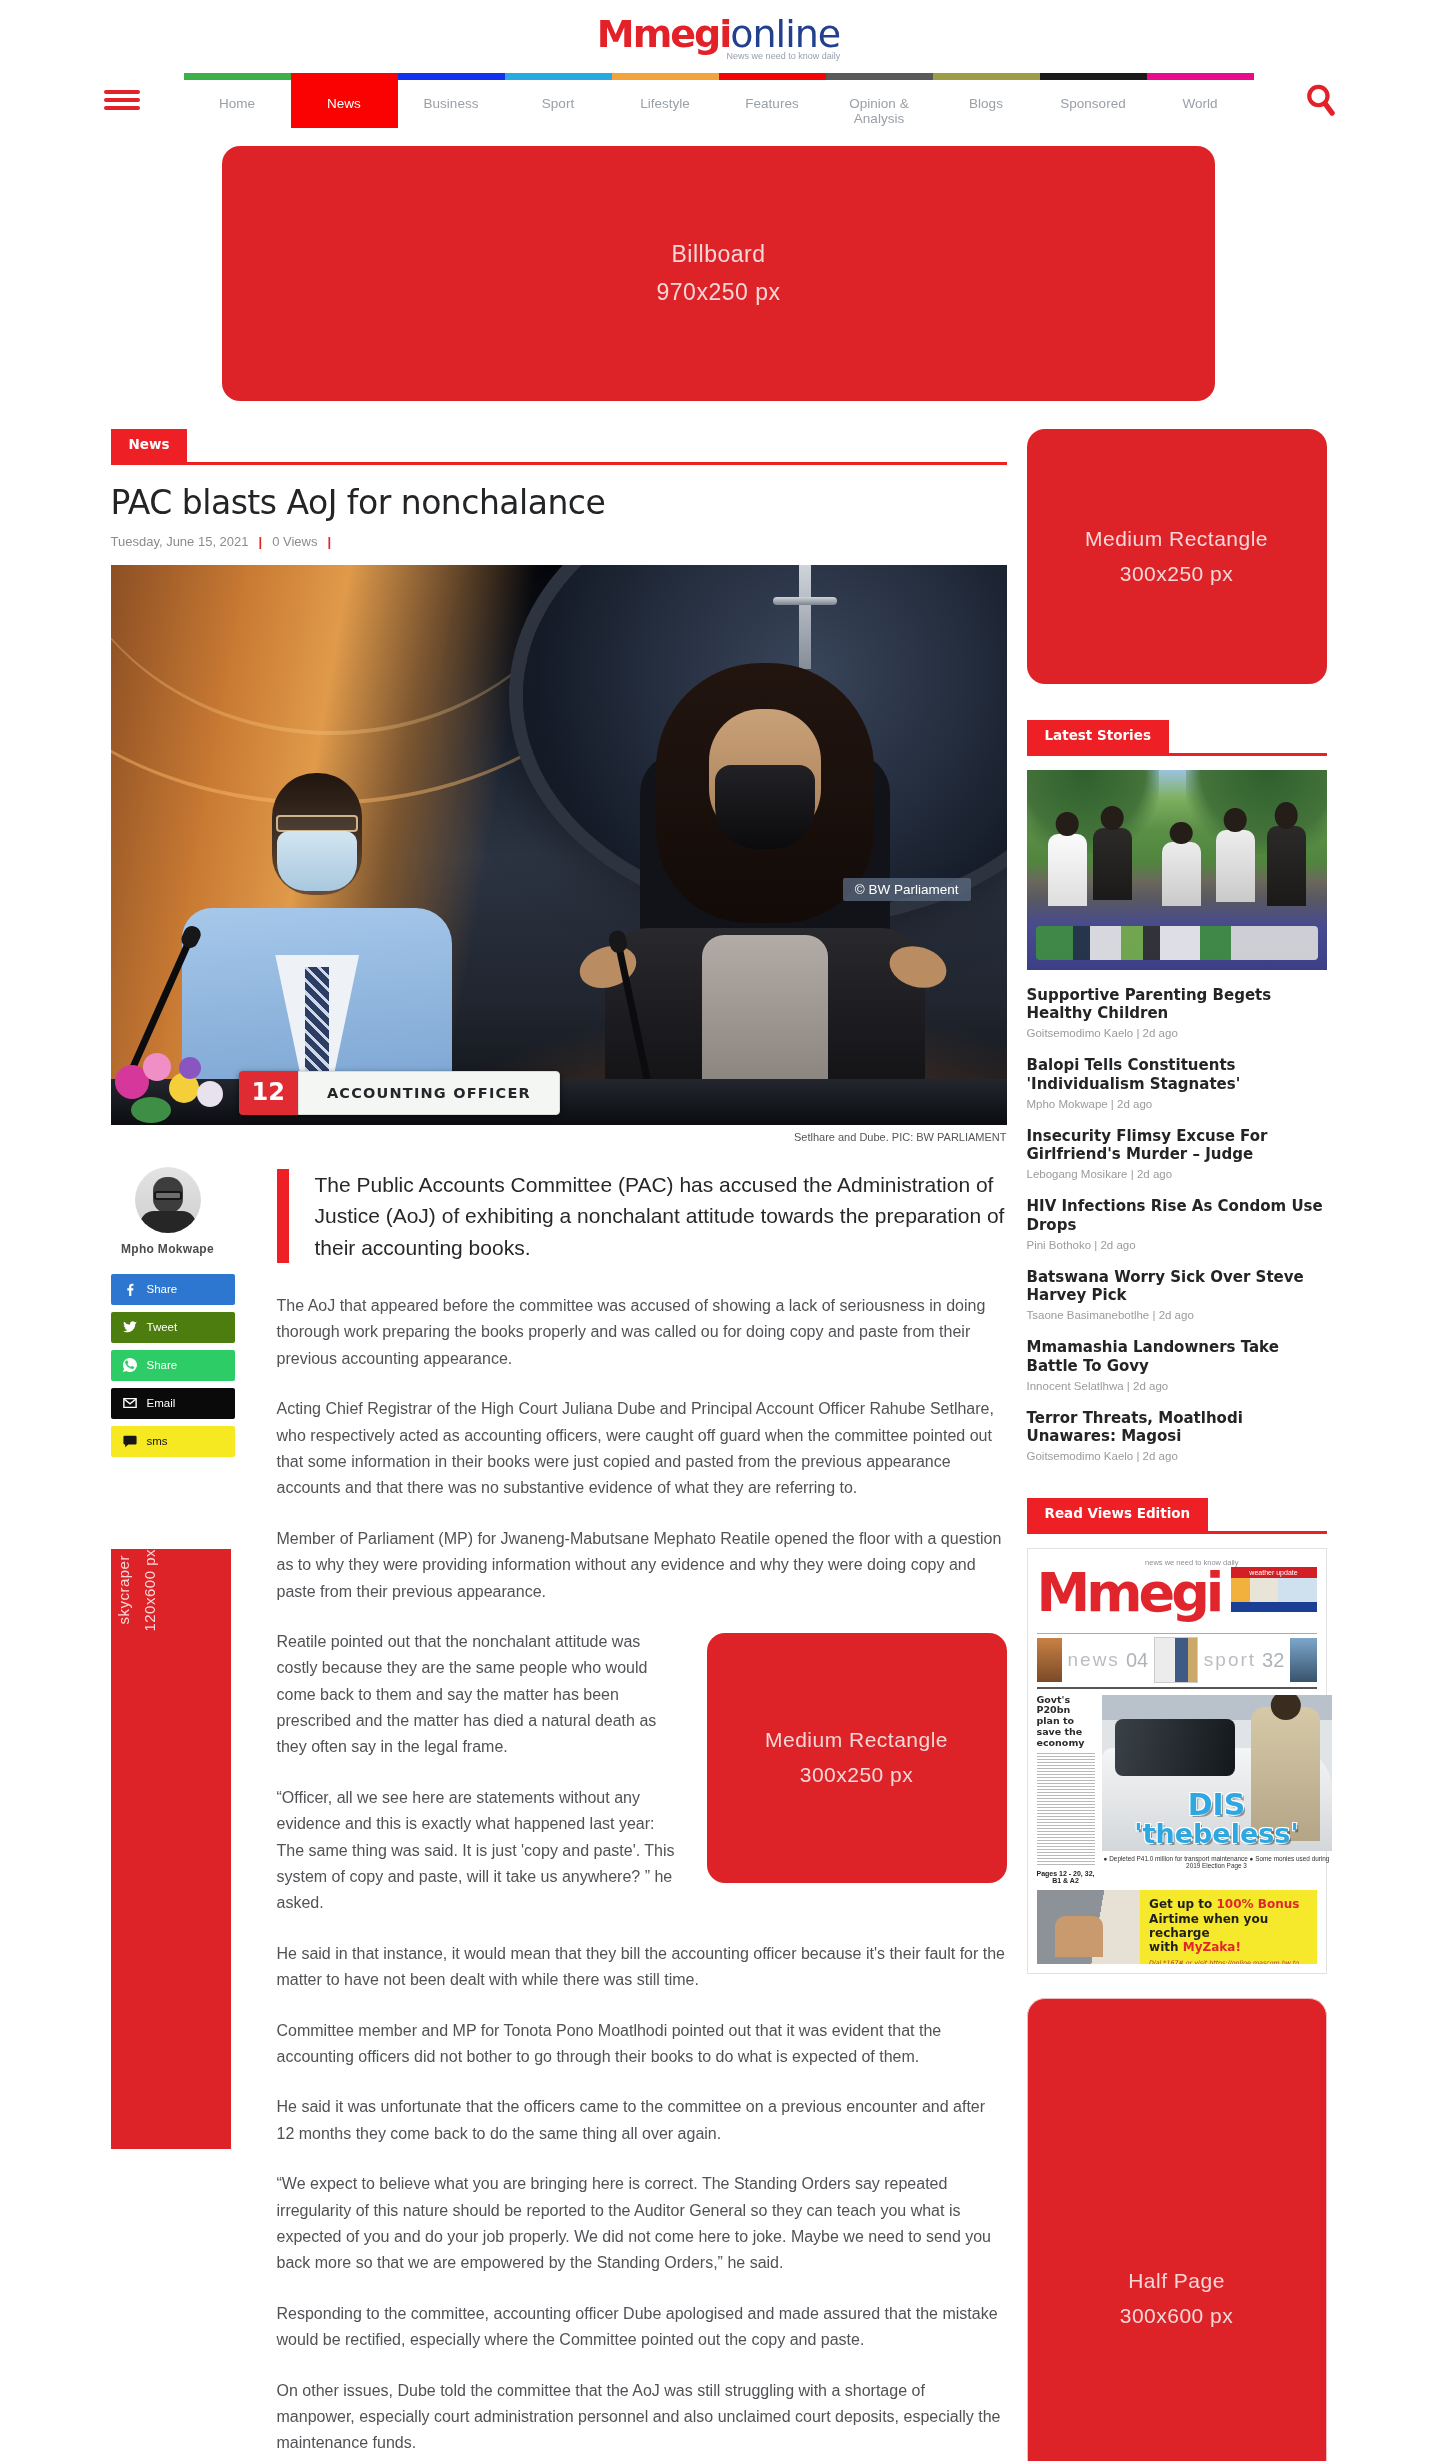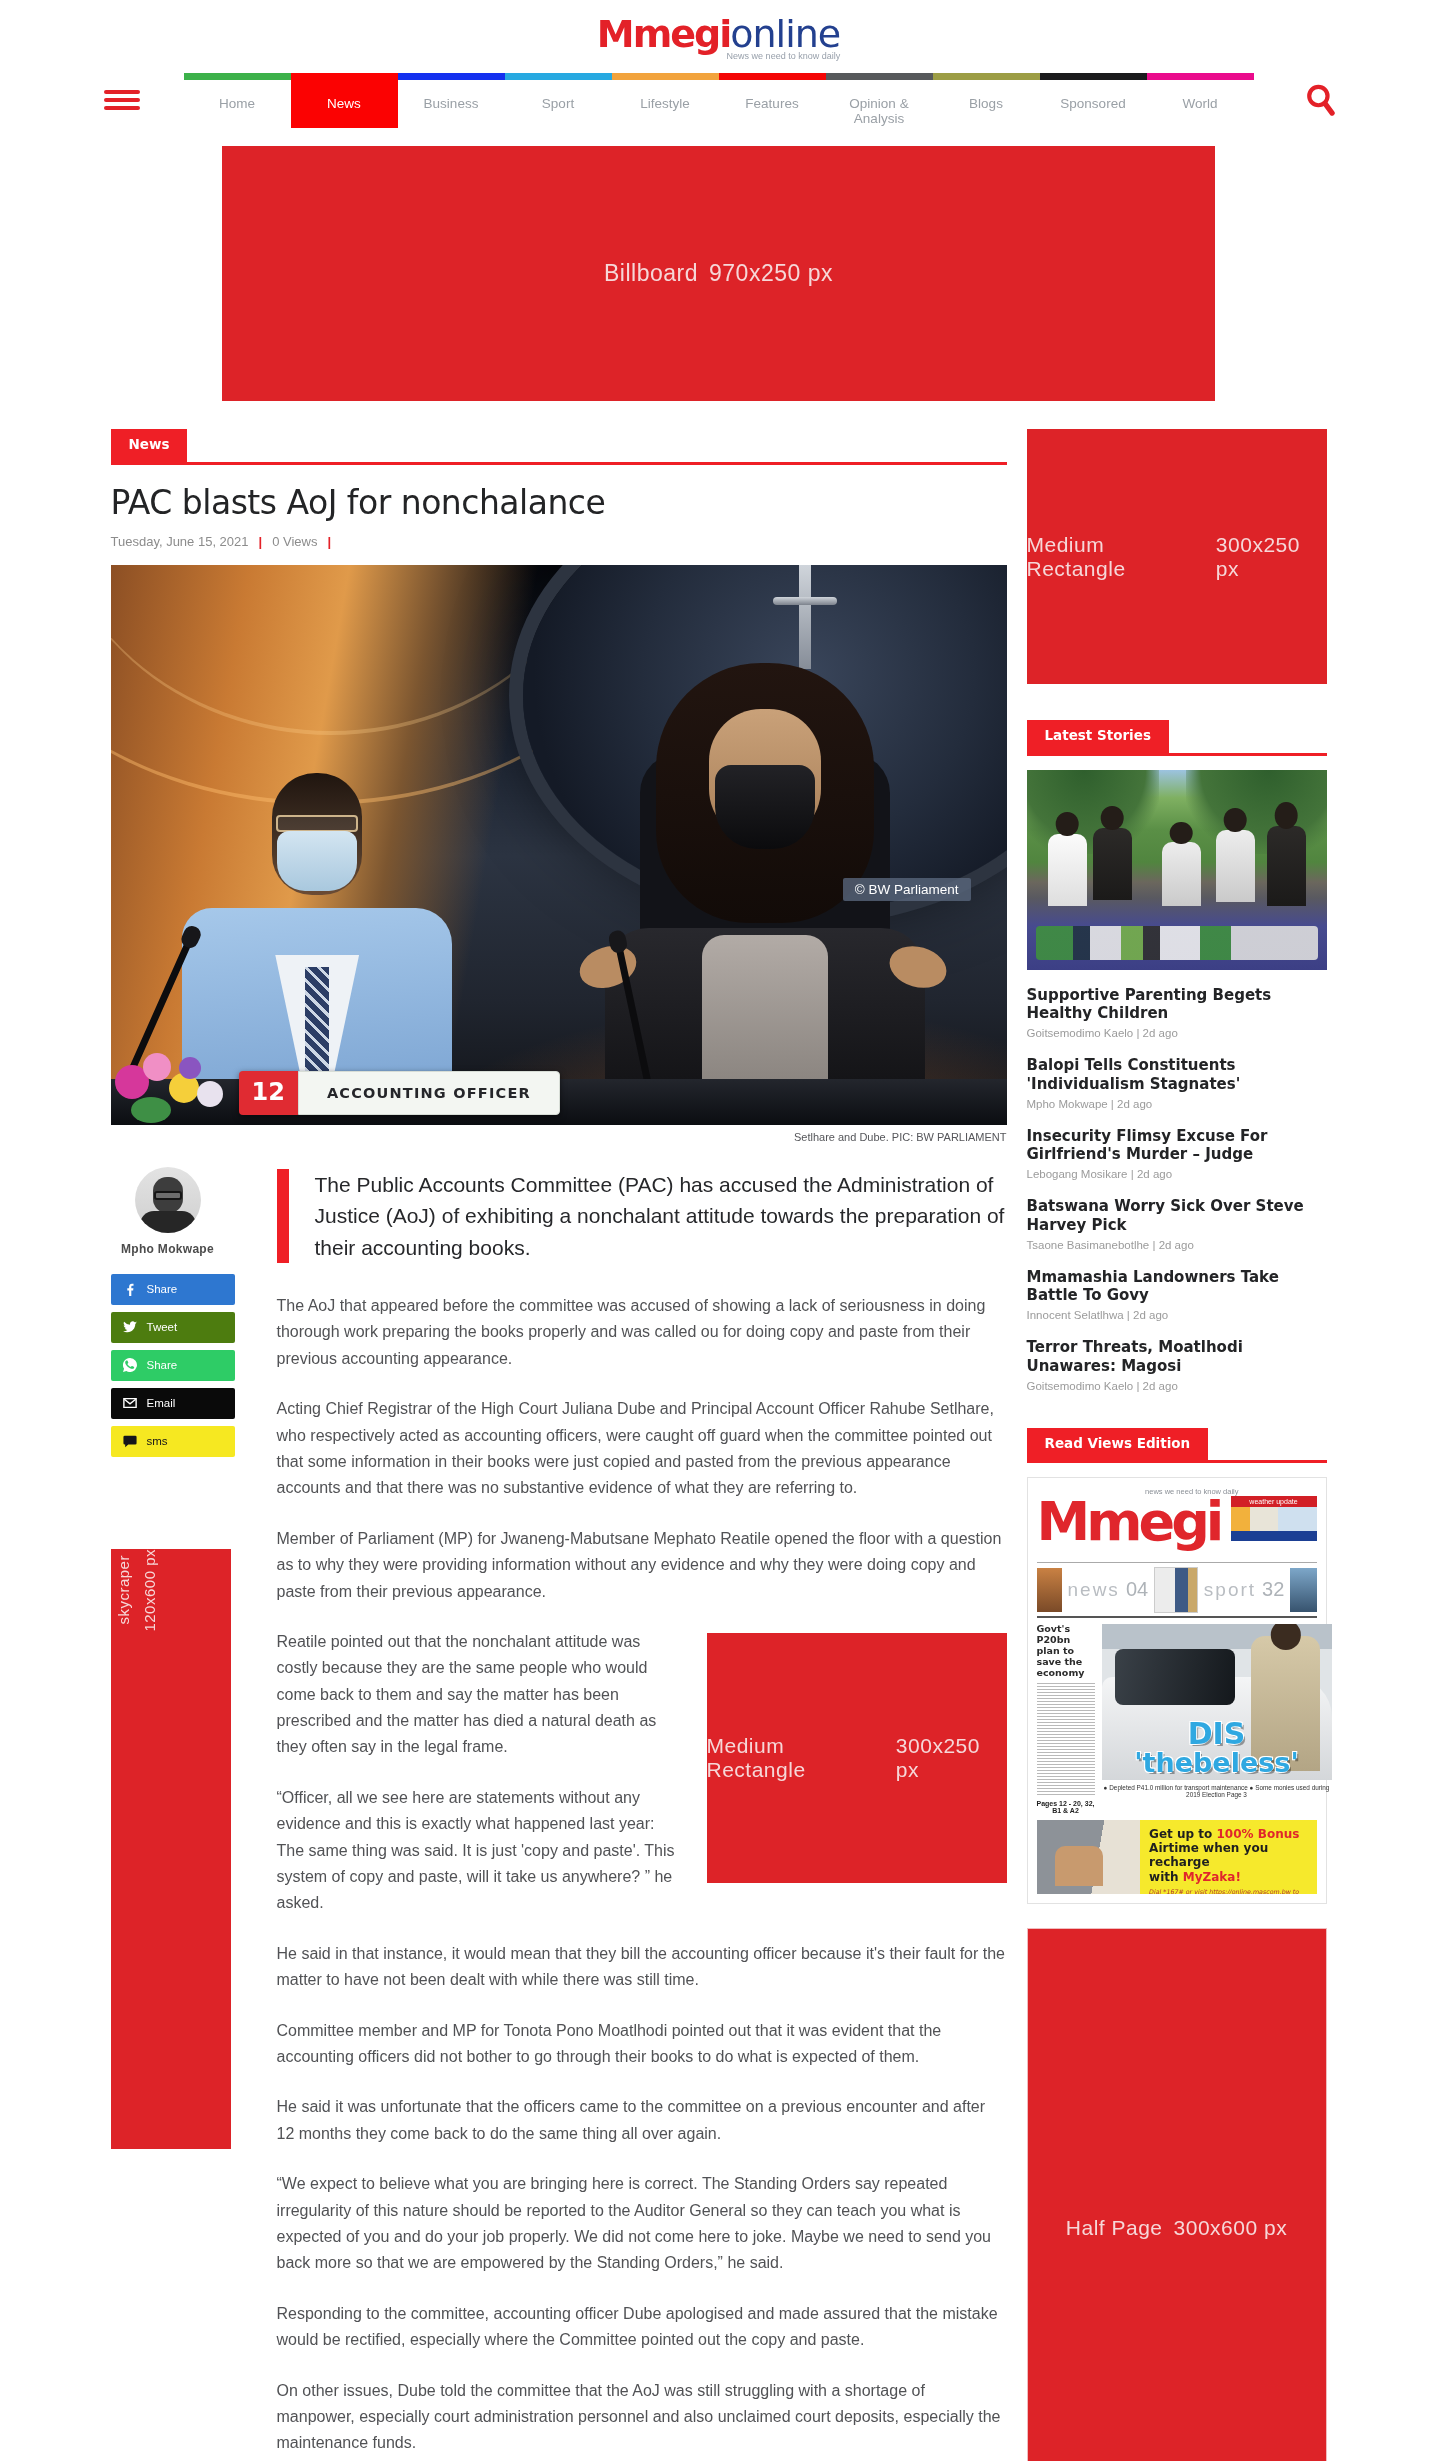--- a/index.html
+++ b/index.html
@@ -21,22 +21,22 @@
   .hamburger { position:absolute; left:104px; top:17px; width:36px; display:flex; flex-direction:column; gap:4px; cursor:pointer; }
   .hamburger span { height:4px; background:#e32128; border-radius:2px; }
   .menu { display:flex; height:100%; }
   .menu-item { width:107px; text-align:center; font-size:13.5px; color:#9aa0a6;
                border-top:7px solid var(--stripe,#ccc); padding-top:16px; height:100%; cursor:pointer; }
   .menu-item.active { background:var(--stripe,#fb0202); color:#fff; }
   .search-btn { position:absolute; right:100px; top:10px; cursor:pointer; }
 
   
   .ad-red { background:#dd2328; }
-  .ad-label { display:flex; flex-direction:row; align-items:center; justify-content:center;
-              gap:11px; color:#f6d7d8; font-weight:300; letter-spacing:.5px; }
+  .ad-label { display:flex; flex-direction:column; align-items:center; justify-content:center;
+              gap:11px; color:#f6d7d8; font-weight:300; letter-spacing:.5px;border-radius:18px; }
   .billboard { width:993px; height:255px; margin:18px auto 28px; font-size:23px; cursor:pointer; }
   .inline-ad { float:right; width:300px; height:250px; margin:4px 0 18px 26px; font-size:21px; cursor:pointer; }
   .side-ad { width:300px; height:255px; font-size:21px; cursor:pointer; }
   .skyscraper { width:120px; height:600px; margin-top:92px; cursor:pointer; }
   .sky-text { writing-mode:vertical-rl; transform:rotate(180deg); color:#f6d7d8;
               font-size:15px; letter-spacing:.5px; line-height:1.7; text-align:center; font-weight:300; }
   .half-ad { width:300px; height:600px; margin-top:24px; border:1px solid #f0bcbf; font-size:21px; cursor:pointer; }
 
   
   .container { width:1216px; margin:0 auto; display:grid; grid-template-columns:896px 300px;
@@ -430,20 +430,24 @@
       </div>
       <div class="story">
         <h4>Balopi Tells Constituents 'Individualism Stagnates'</h4>
         <div class="byline">Mpho Mokwape | 2d ago</div>
       </div>
       <div class="story">
         <h4>Insecurity Flimsy Excuse For Girlfriend's Murder – Judge</h4>
         <div class="byline">Lebogang Mosikare | 2d ago</div>
       </div>
       <div class="story">
+        <h4>HIV Infections Rise As Condom Use Drops</h4>
+        <div class="byline">Pini Bothoko | 2d ago</div>
+      </div>
+      <div class="story">
         <h4>Batswana Worry Sick Over Steve Harvey Pick</h4>
         <div class="byline">Tsaone Basimanebotlhe | 2d ago</div>
       </div>
       <div class="story">
         <h4>Mmamashia Landowners Take Battle To Govy</h4>
         <div class="byline">Innocent Selatlhwa | 2d ago</div>
       </div>
       <div class="story">
         <h4>Terror Threats, Moatlhodi Unawares: Magosi</h4>
         <div class="byline">Goitsemodimo Kaelo | 2d ago</div>

